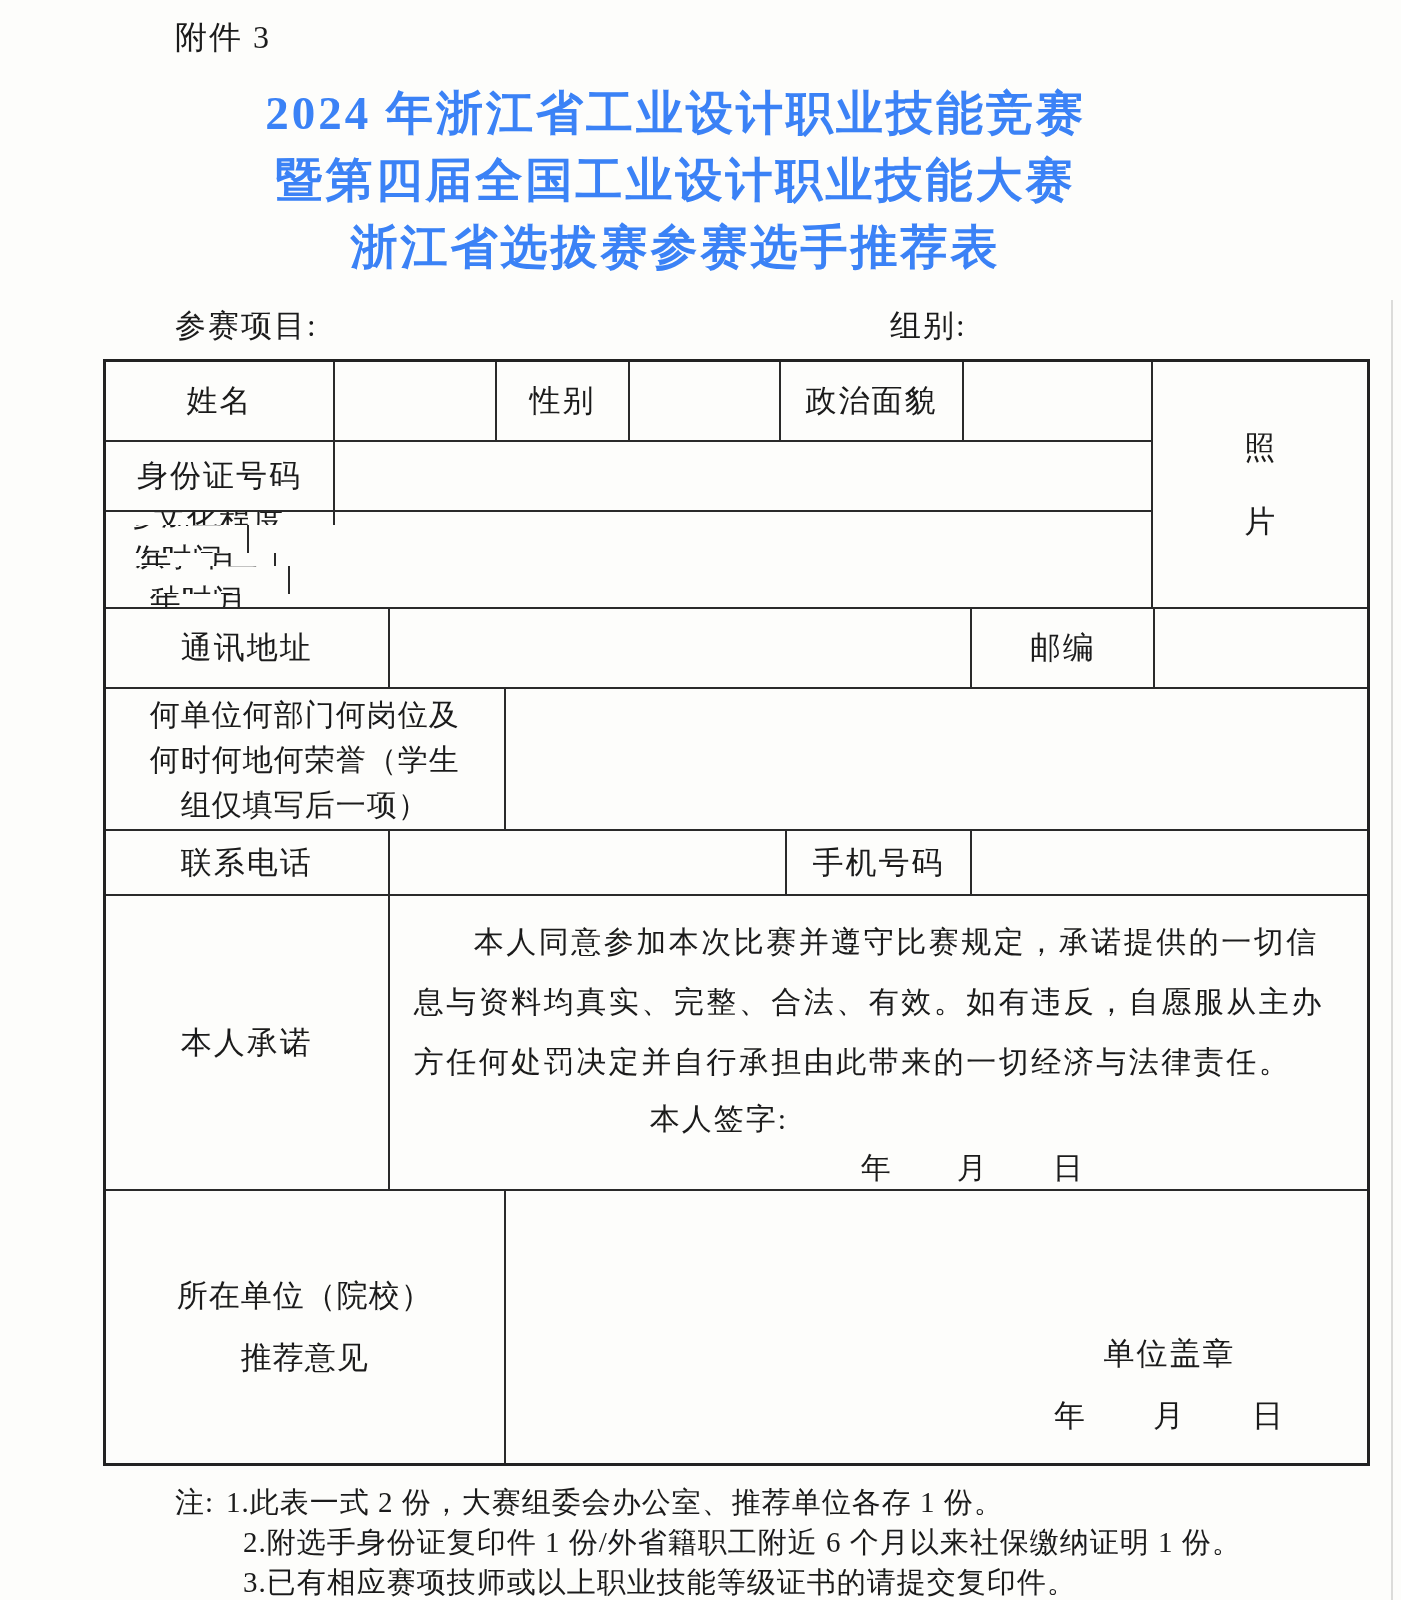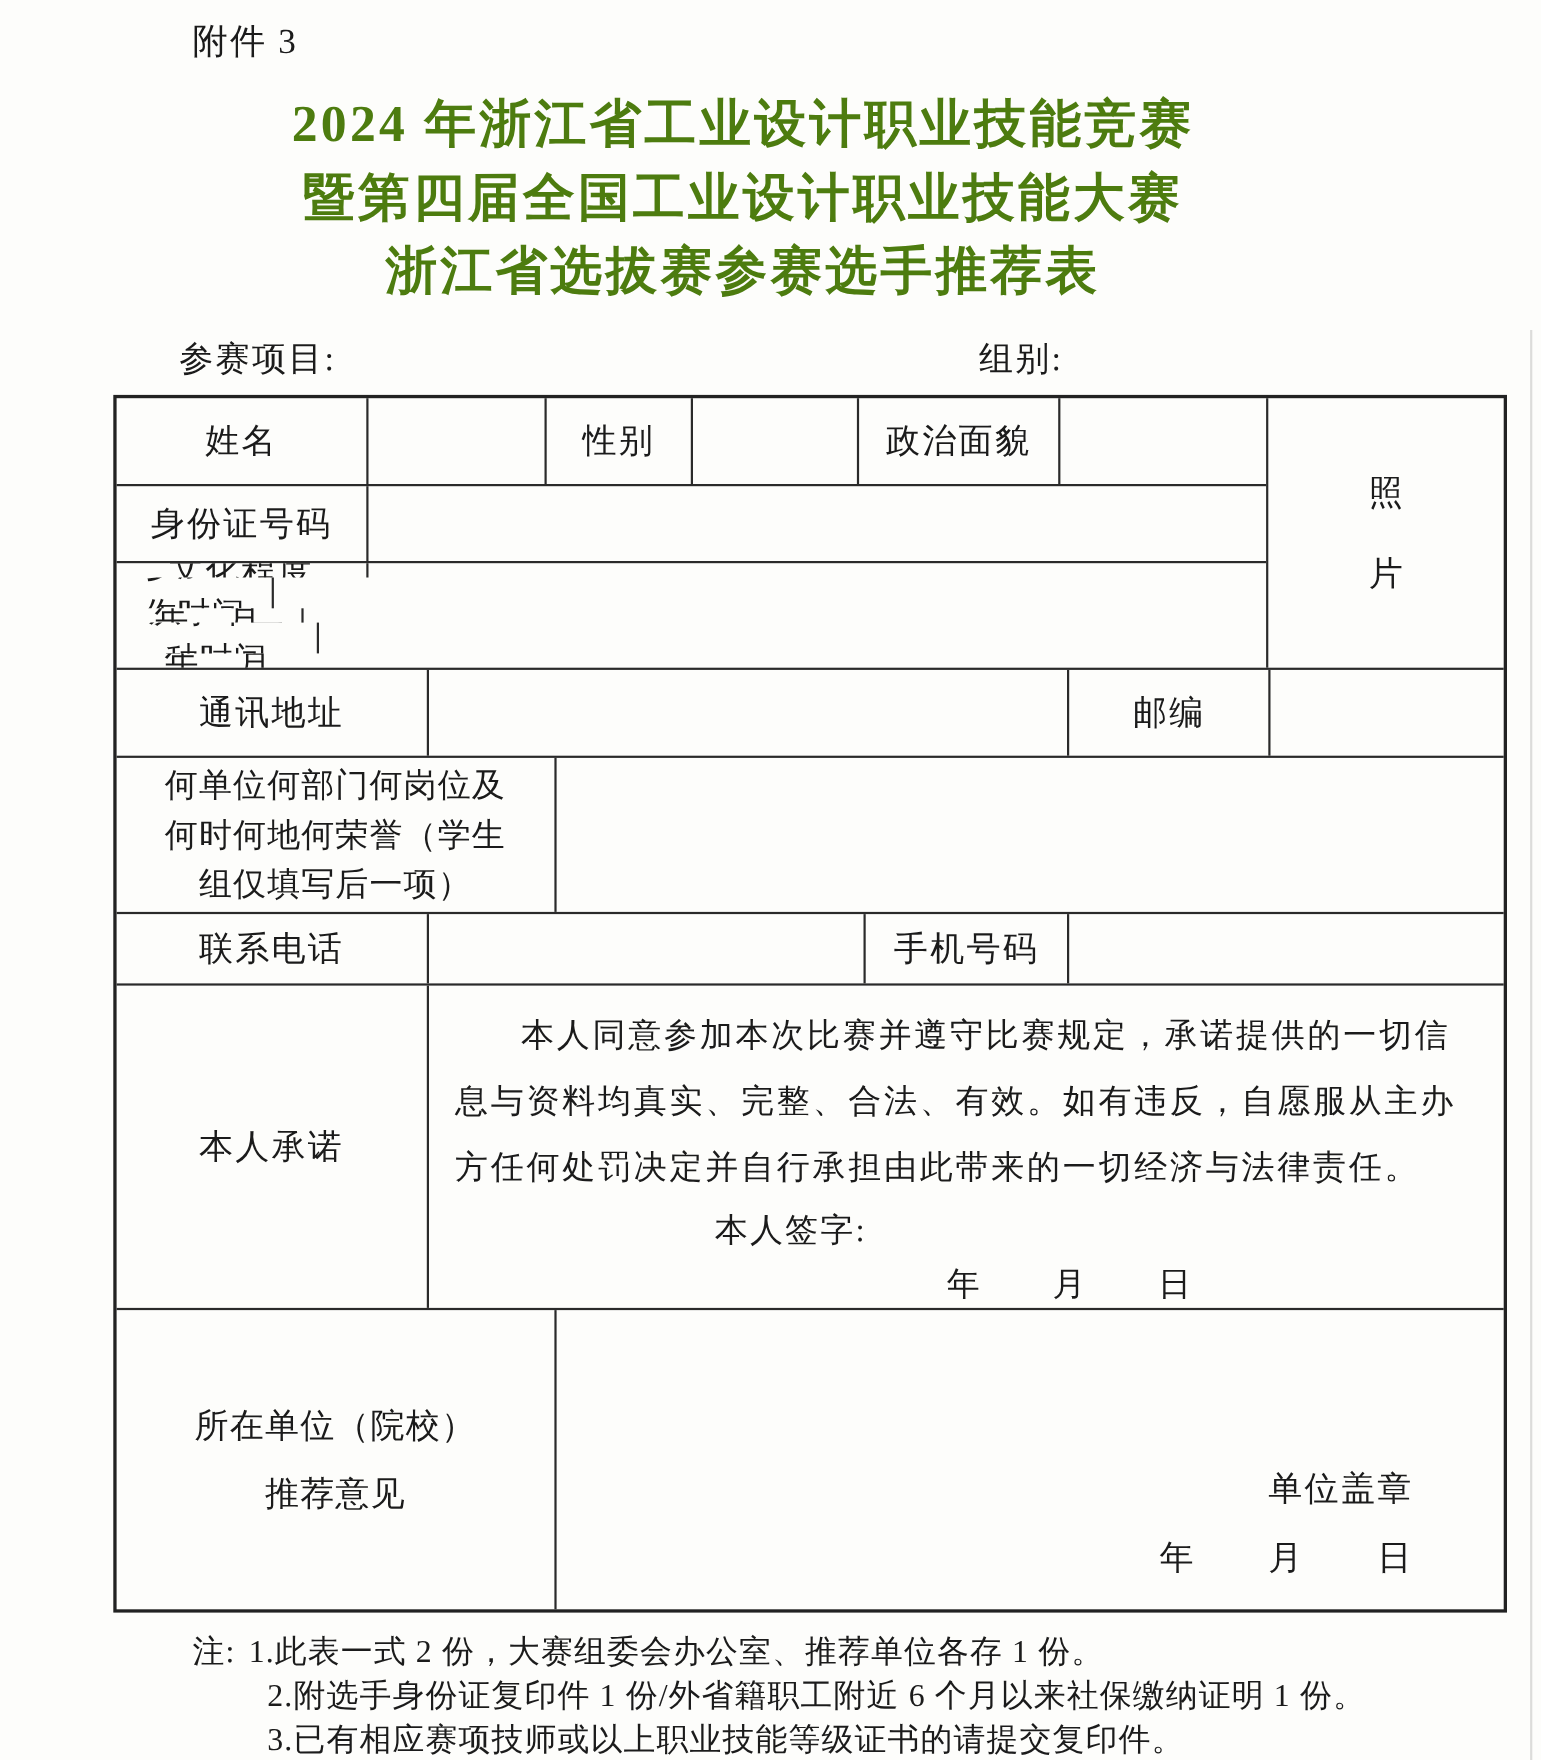--- a/index.html
+++ b/index.html
@@ -14,27 +14,27 @@
   }
   .content { margin-left:103px; width:1145px; }
 
   .attachment {
     padding-top:16px; margin-left:72px;
     font-size:32px; letter-spacing:2px;
   }
   .title { margin-top:20px; text-align:center; }
   .title div {
     font-size:47px; line-height:67px; font-weight:900;
-    color:#4d7c0f; letter-spacing:3px;
+    color:#3b82f6; letter-spacing:3px;
   }
   .meta-row {
     position:relative; margin-top:24px; height:42px;
     font-size:31px; letter-spacing:2px;
   }
-  .meta-project { position:absolute; left:60px; top:0; }
+  .meta-project { position:absolute; left:72px; top:0; }
   .meta-group   { position:absolute; left:787px; top:0; }
 
   .form-table {
     margin-left:0; margin-top:12px; width:1267px;
     border:3px solid #222;
   }
   .tr { display:flex; border-bottom:2px solid #2a2a2a; }
   .form-table > .tr:last-child { border-bottom:none; }
   .td {
     border-right:2px solid #2a2a2a;
@@ -64,21 +64,21 @@
   .commit-text {
     text-indent:2em; font-size:30px; line-height:60px; letter-spacing:2.5px;
   }
   .commit-sign { margin-left:236px; font-size:30px; line-height:49px; letter-spacing:2px; margin-top:2px; }
   .commit-date { margin-left:447px; font-size:30px; line-height:49px; letter-spacing:2px; }
 
   
   .rec-label { font-size:31px; line-height:62px; letter-spacing:1px; }
   .seal-cell { display:block; position:relative; }
   .seal-block {
-    position:absolute; right:82px; bottom:16px; text-align:right;
+    position:absolute; right:82px; bottom:16px; text-align:center;
     font-size:31px; line-height:62px; letter-spacing:2px;
   }
 
   .notes { margin-top:16px; font-size:29px; line-height:40px; letter-spacing:1px; }
   .note-first { margin-left:72px; }
   .note-first .note-prefix { margin-right:12px; }
   .note-indent { margin-left:140px; }
 
   .scan-line {
     position:absolute; top:300px; right:8px; width:2px; height:1300px;

